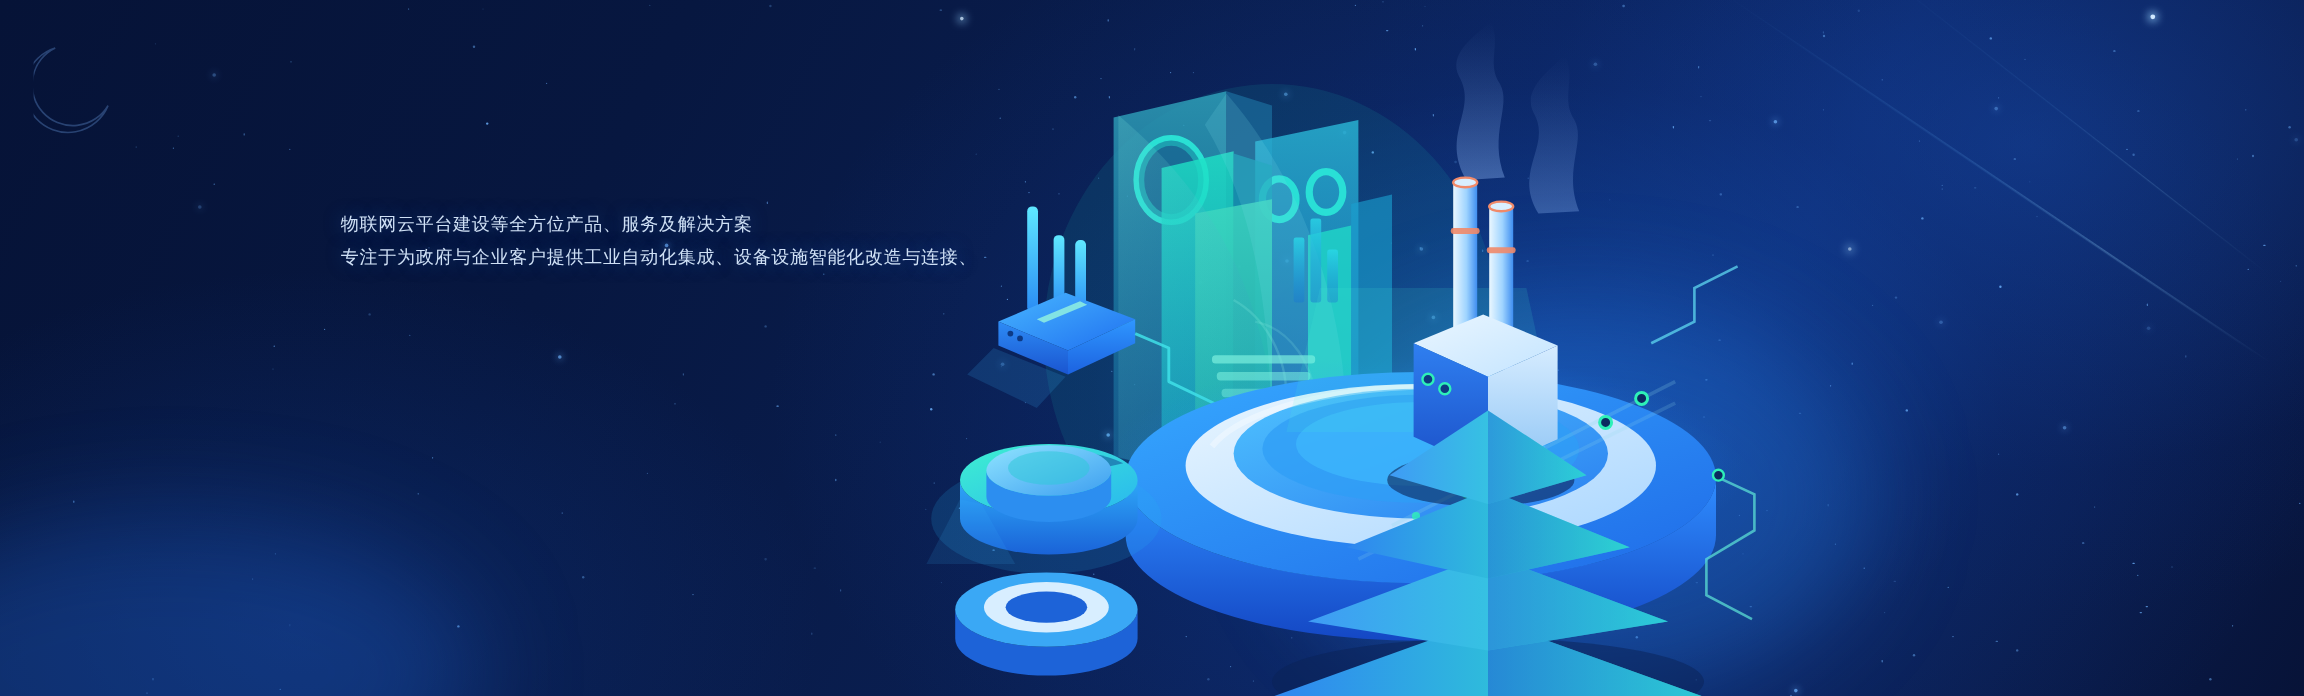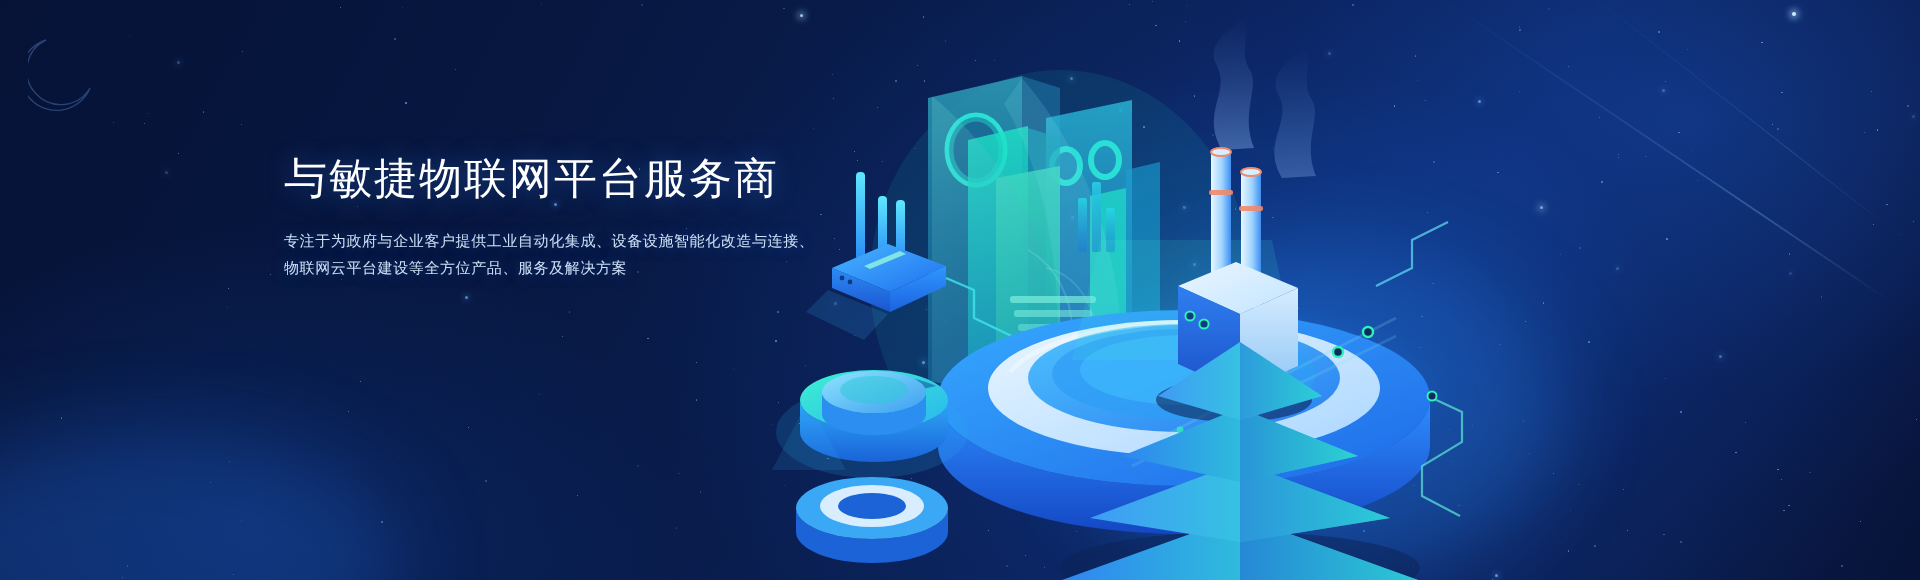--- a/index.html
+++ b/index.html
@@ -323,25 +323,24 @@
 
   <svg style="position:absolute;left:28px;top:34px;width:80px;height:80px;z-index:5;pointer-events:none;" viewBox="0 0 80 80">
     <path d="M18 6 A34 34 0 1 0 62 54 A36 36 0 1 1 18 6 Z" fill="none" stroke="rgba(120,175,250,.30)" stroke-width="1.4"></path>
   </svg>
 
   <div class="haze" style="left:-120px;top:430px;width:520px;height:260px;background:rgba(30,90,190,.35);"></div>
   <div class="haze" style="left:1080px;top:250px;width:480px;height:330px;background:rgba(40,130,235,.30);"></div>
 
   <div class="copy">
     <h1 class="headline">
-      <span class="l2">与敏捷物联网平台服务商</span>
     </h1>
     <p class="subcopy">
+      <span>物联网云平台建设等全方位产品、服务及解决方案</span>
       <span>专注于为政府与企业客户提供工业自动化集成、设备设施智能化改造与连接、</span>
-      <span>物联网云平台建设等全方位产品、服务及解决方案</span>
     </p>
   </div>
 
   <div class="art">
   <svg viewBox="0 0 1160 580" xmlns="http://www.w3.org/2000/svg">
     <defs>
       <linearGradient id="gTowerA" x1="0" y1="0" x2="0" y2="1">
         <stop offset="0%" stop-color="#2e9fb8" stop-opacity=".85"></stop>
         <stop offset="55%" stop-color="#1d7fa8" stop-opacity=".72"></stop>
         <stop offset="100%" stop-color="#1b6fa0" stop-opacity=".55"></stop>

